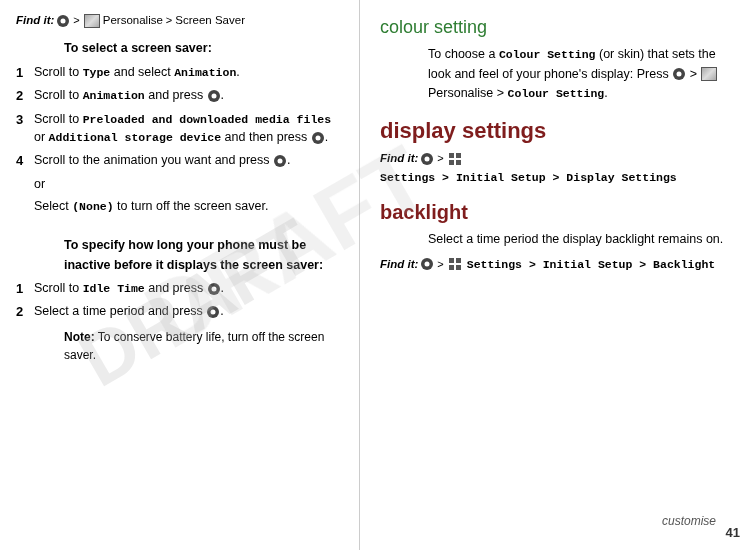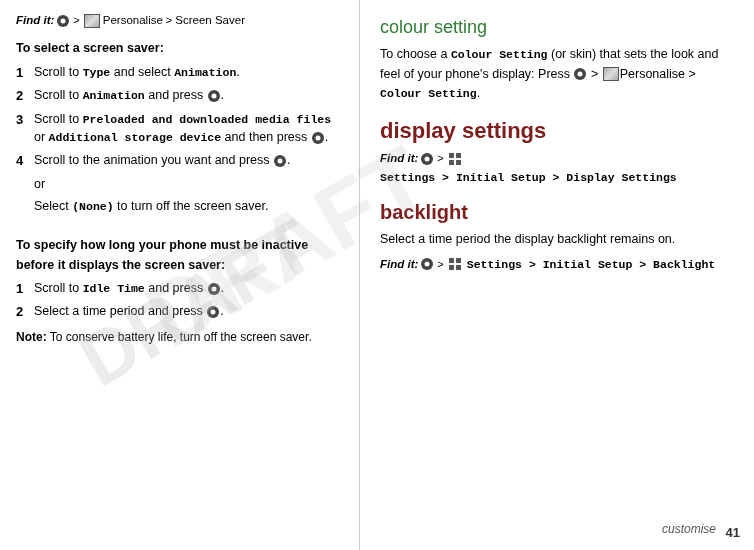--- a/index.html
+++ b/index.html
@@ -70,20 +70,21 @@
       font-weight: bold;
       color: #7f1d1d;
       margin-bottom: 6px;
       margin-top: 14px;
       line-height: 1.2;
     }
 
     p {
       margin-bottom: 6px;
       line-height: 1.55;
+      margin-left: 48px;
     }
 
     .numbered-list {
       margin-left: 0;
       margin-bottom: 4px;
     }
 
     .list-item {
       display: flex;
       margin-bottom: 4px;
@@ -332,15 +333,15 @@
     <span class="arrow">&gt;</span>
     <svg class="sgi" viewBox="0 0 16 14" xmlns="http://www.w3.org/2000/svg">
       <rect x="1" y="1" width="5" height="5" fill="#555"></rect>
       <rect x="8" y="1" width="5" height="5" fill="#555"></rect>
       <rect x="1" y="8" width="5" height="5" fill="#555"></rect>
       <rect x="8" y="8" width="5" height="5" fill="#555"></rect>
     </svg>
     <span class="bold-mono">Settings &gt; Initial Setup &gt; Backlight</span>
   </div>
 
-  <div class="page-label" style="position:absolute;bottom:12px;right:38px;font-size:12px;color:#555;font-style:italic;">customise</div>
+  <div class="page-label" style="position:absolute;bottom:20px;right:38px;font-size:12px;color:#555;font-style:italic;">customise</div>
   <div class="page-num" style="position:absolute;bottom:8px;right:14px;font-size:13px;color:#333;font-weight:bold;">41</div>
 </div>
 
 </body></html>

